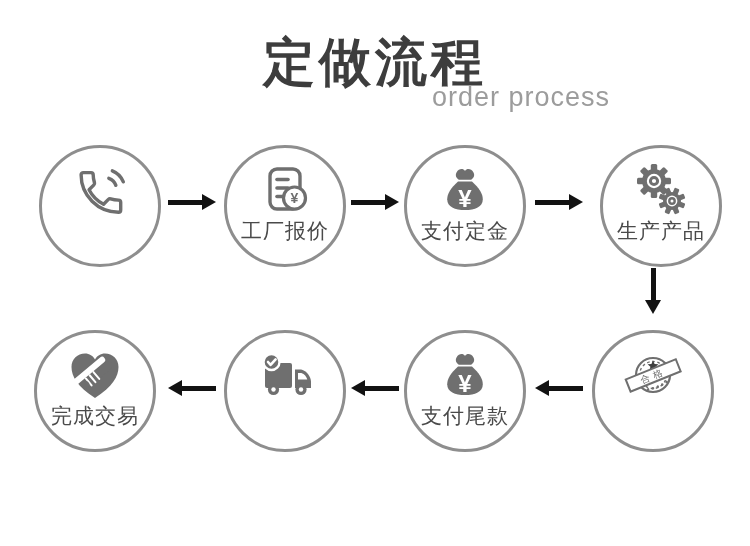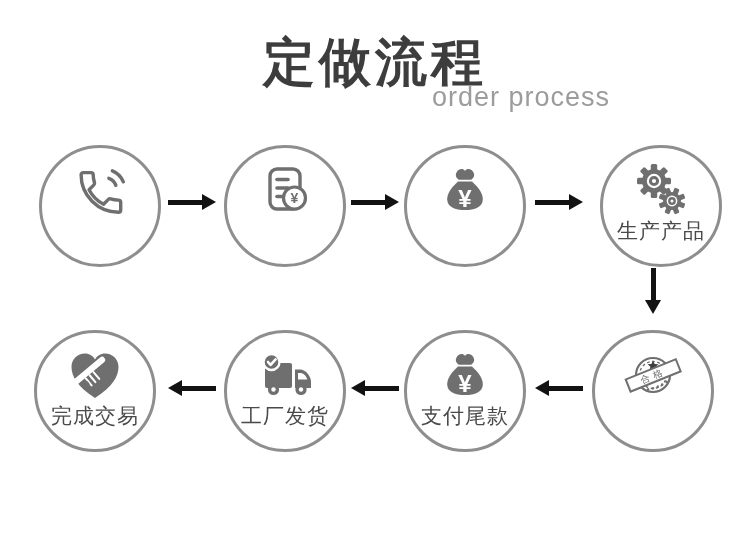--- a/index.html
+++ b/index.html
@@ -77,32 +77,34 @@
         <rect x="13" y="6" width="30" height="40" rx="7" fill="#fff" stroke="#6f6f6f" stroke-width="3.4"></rect>
         <g stroke="#6f6f6f" stroke-width="3.6" stroke-linecap="round">
           <line x1="20" y1="16.5" x2="31" y2="16.5"></line>
           <line x1="20" y1="25" x2="31" y2="25"></line>
           <line x1="20" y1="33.5" x2="27" y2="33.5"></line>
         </g>
         <circle cx="37.5" cy="35" r="11" fill="#fff" stroke="#6f6f6f" stroke-width="3.2"></circle>
         <text x="37.5" y="39.8" text-anchor="middle" font-size="14" font-weight="bold" fill="#6f6f6f">¥</text>
       </svg>
     </div>
+    <div class="step-label">工厂报价</div>
   </div>
 
   <div class="step-circle pos-3">
     <div class="step-icon">
       <svg width="56" height="56" viewBox="0 0 56 56">
         <g fill="#6f6f6f">
           <path d="M19.5 9.5c2.5-4.2 6.6-4.2 8.5-1.6c1.9-2.6 6-2.6 8.5 1.6c1.8 3.1-.4 6.2-2.4 7.2h-12.2c-2-1-4.2-4.1-2.4-7.2z"></path>
           <path d="M21 18.5h14c7.2 6.6 10.8 12.2 10.8 17.7c0 7.6-7.8 10.8-17.8 10.8s-17.8-3.2-17.8-10.8c0-5.5 3.6-11.1 10.8-17.7z"></path>
         </g>
         <text x="28" y="43.5" text-anchor="middle" font-size="24" font-weight="bold" fill="#ffffff">¥</text>
       </svg>
     </div>
+    <div class="step-label">支付定金</div>
   </div>
 
   <div class="step-circle pos-4">
     <div class="step-icon">
       <svg width="56" height="56" viewBox="0 0 56 56">
         <g transform="translate(21,18)">
           <g fill="#6f6f6f">
             <rect x="-3.2" y="-17" width="6.4" height="8" rx="1.5"></rect>
             <rect x="-3.2" y="-17" width="6.4" height="8" rx="1.5" transform="rotate(45)"></rect>
             <rect x="-3.2" y="-17" width="6.4" height="8" rx="1.5" transform="rotate(90)"></rect>
@@ -179,21 +181,20 @@
         </g>
         <path d="M41 25h3.4c3 1 5.1 3.6 5.9 6.6H41z" fill="#fff"></path>
         <circle cx="16.5" cy="41.5" r="5.6" fill="#6f6f6f"></circle>
         <circle cx="16.5" cy="41.5" r="2.2" fill="#fff"></circle>
         <circle cx="44" cy="41.5" r="5.6" fill="#6f6f6f"></circle>
         <circle cx="44" cy="41.5" r="2.2" fill="#fff"></circle>
         <circle cx="14.5" cy="14" r="8" fill="#6f6f6f" stroke="#fff" stroke-width="2.4"></circle>
         <path d="M11 14l2.6 2.9 5-5.5" fill="none" stroke="#fff" stroke-width="2.6" stroke-linecap="round" stroke-linejoin="round"></path>
       </svg>
     </div>
-    <div class="step-label">工厂发货</div>
   </div>
 
   <div class="step-circle pos-8">
     <div class="step-icon">
       <svg width="56" height="56" viewBox="0 0 56 56">
         <path d="M28 50C10.5 38.5 4.5 28.5 4.5 19C4.5 11 10.5 5.5 18 5.5C22.4 5.5 26.1 8 28 11.4C29.9 8 33.6 5.5 38 5.5C45.5 5.5 51.5 11 51.5 19C51.5 28.5 45.5 38.5 28 50Z" fill="#6f6f6f"></path>
         <g transform="rotate(-40 27 27)">
           <rect x="0" y="17.5" width="46" height="6.2" rx="3.1" fill="#fff"></rect>
           <rect x="16" y="24.6" width="32" height="8.6" rx="4.3" fill="#6f6f6f"></rect>
           <rect x="17.5" y="23.4" width="2" height="11" rx="1" fill="#fff"></rect>

